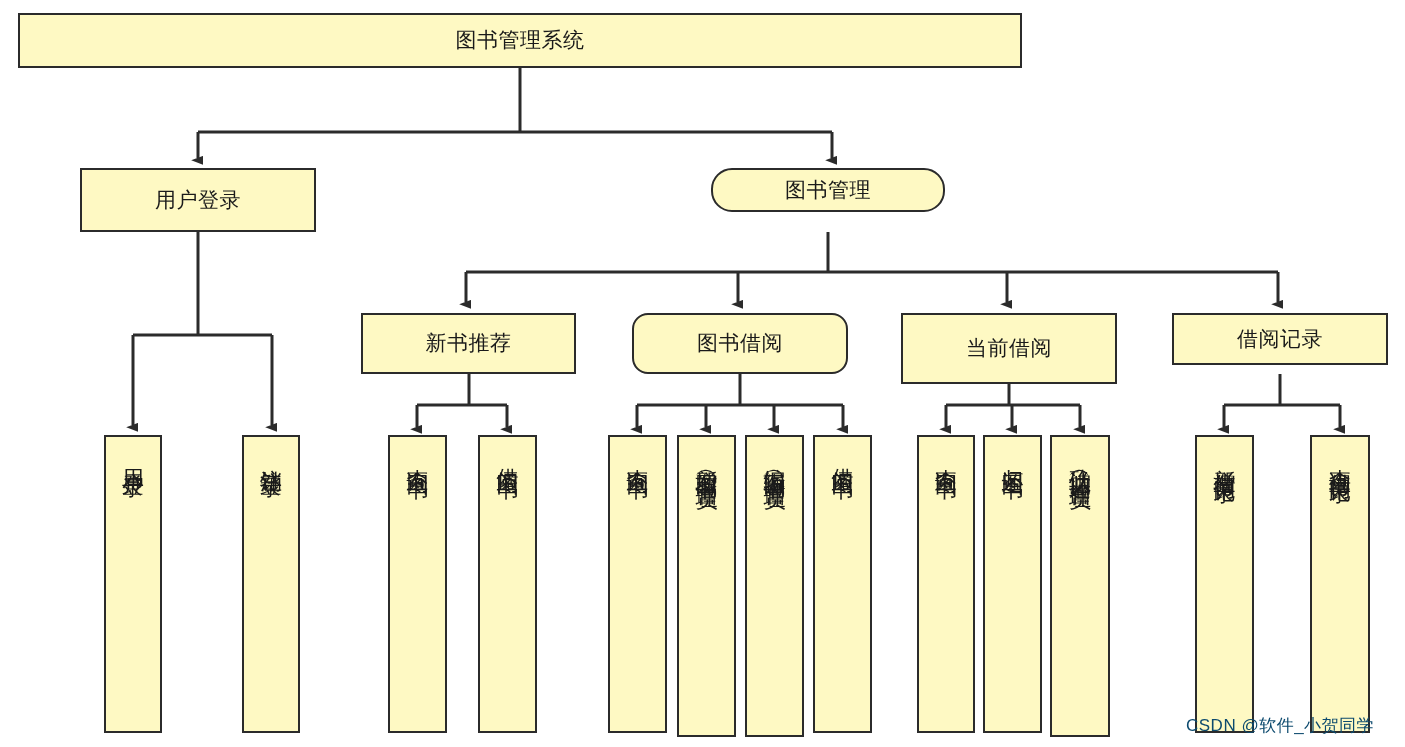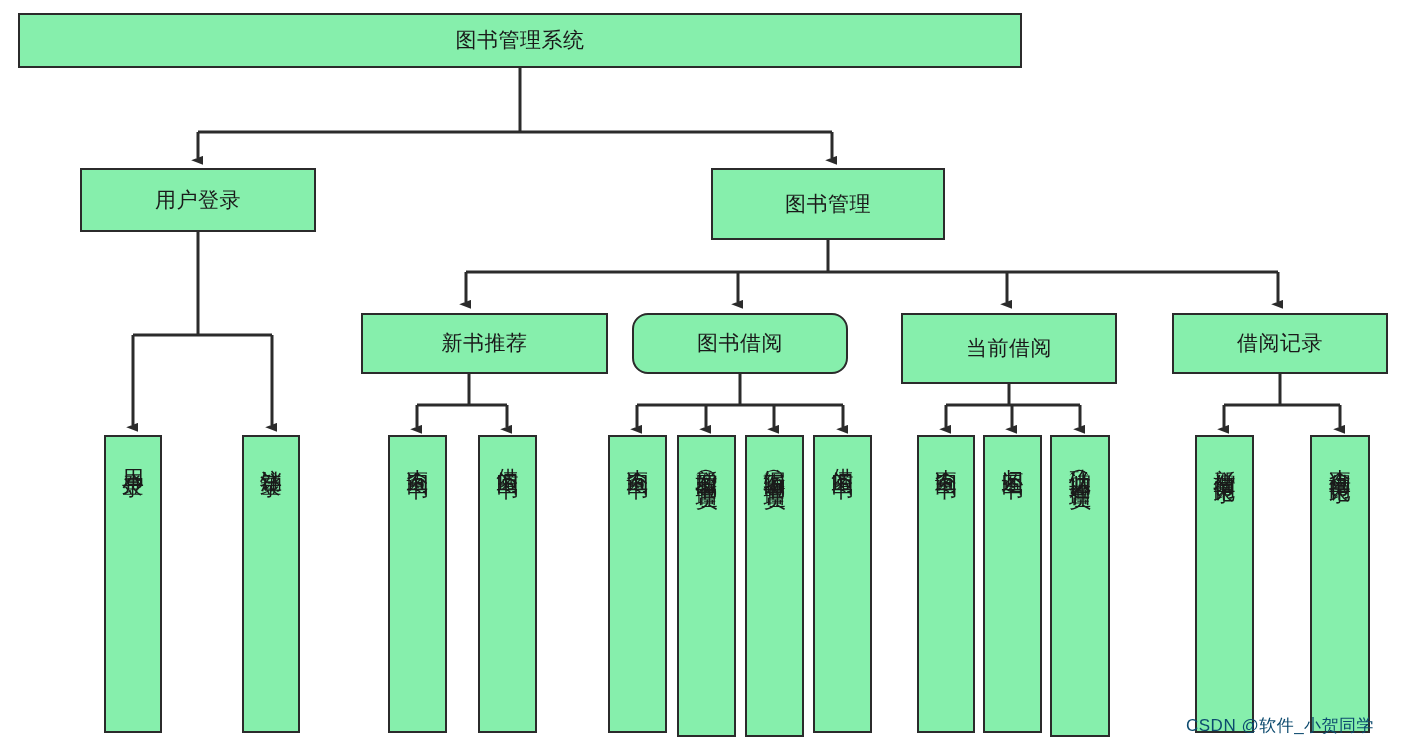--- a/index.html
+++ b/index.html
@@ -21,21 +21,21 @@
     position: absolute;
     left: 0;
     top: 0;
     width: 1405px;
     height: 747px;
   }
   .node {
     position: absolute;
     box-sizing: border-box;
     border: 2px solid #2b2b2b;
-    background: #86efac;
+    background: #fef9c3;
     display: flex;
     align-items: center;
     justify-content: center;
     color: #1a1a1a;
   }
   .node-label {
     display: block;
     line-height: 1.15;
     text-align: center;
     color: #1a1a1a;
@@ -122,34 +122,34 @@
     </g>
   </svg>
 
   <div class="node horizontal" style="left:18px; top:13px; width:1004px; height:55px;">
     <span class="node-label">图书管理系统</span>
   </div>
 
   <div class="node horizontal" style="left:80px; top:168px; width:236px; height:64px;">
     <span class="node-label">用户登录</span>
   </div>
-  <div class="node horizontal" style="left:711px; top:168px; width:234px; height:72px;">
+  <div class="node horizontal" style="left:711px; top:168px; width:234px; height:44px;border-radius:21px;">
     <span class="node-label">图书管理</span>
   </div>
 
-  <div class="node horizontal" style="left:361px; top:313px; width:247px; height:61px;">
+  <div class="node horizontal" style="left:361px; top:313px; width:215px; height:61px;">
     <span class="node-label">新书推荐</span>
   </div>
   <div class="node horizontal" style="left:632px; top:313px; width:216px; height:61px;border-radius:16px;">
     <span class="node-label">图书借阅</span>
   </div>
   <div class="node horizontal" style="left:901px; top:313px; width:216px; height:71px;">
     <span class="node-label">当前借阅</span>
   </div>
-  <div class="node horizontal" style="left:1172px; top:313px; width:216px; height:61px;">
+  <div class="node horizontal" style="left:1172px; top:313px; width:216px; height:52px;">
     <span class="node-label">借阅记录</span>
   </div>
 
   <div class="node vertical" style="left:104px; top:435px; width:58px; height:298px;">
     <span class="node-label">用户登录</span>
   </div>
   <div class="node vertical" style="left:242px; top:435px; width:58px; height:298px;">
     <span class="node-label">注销登录</span>
   </div>
 

